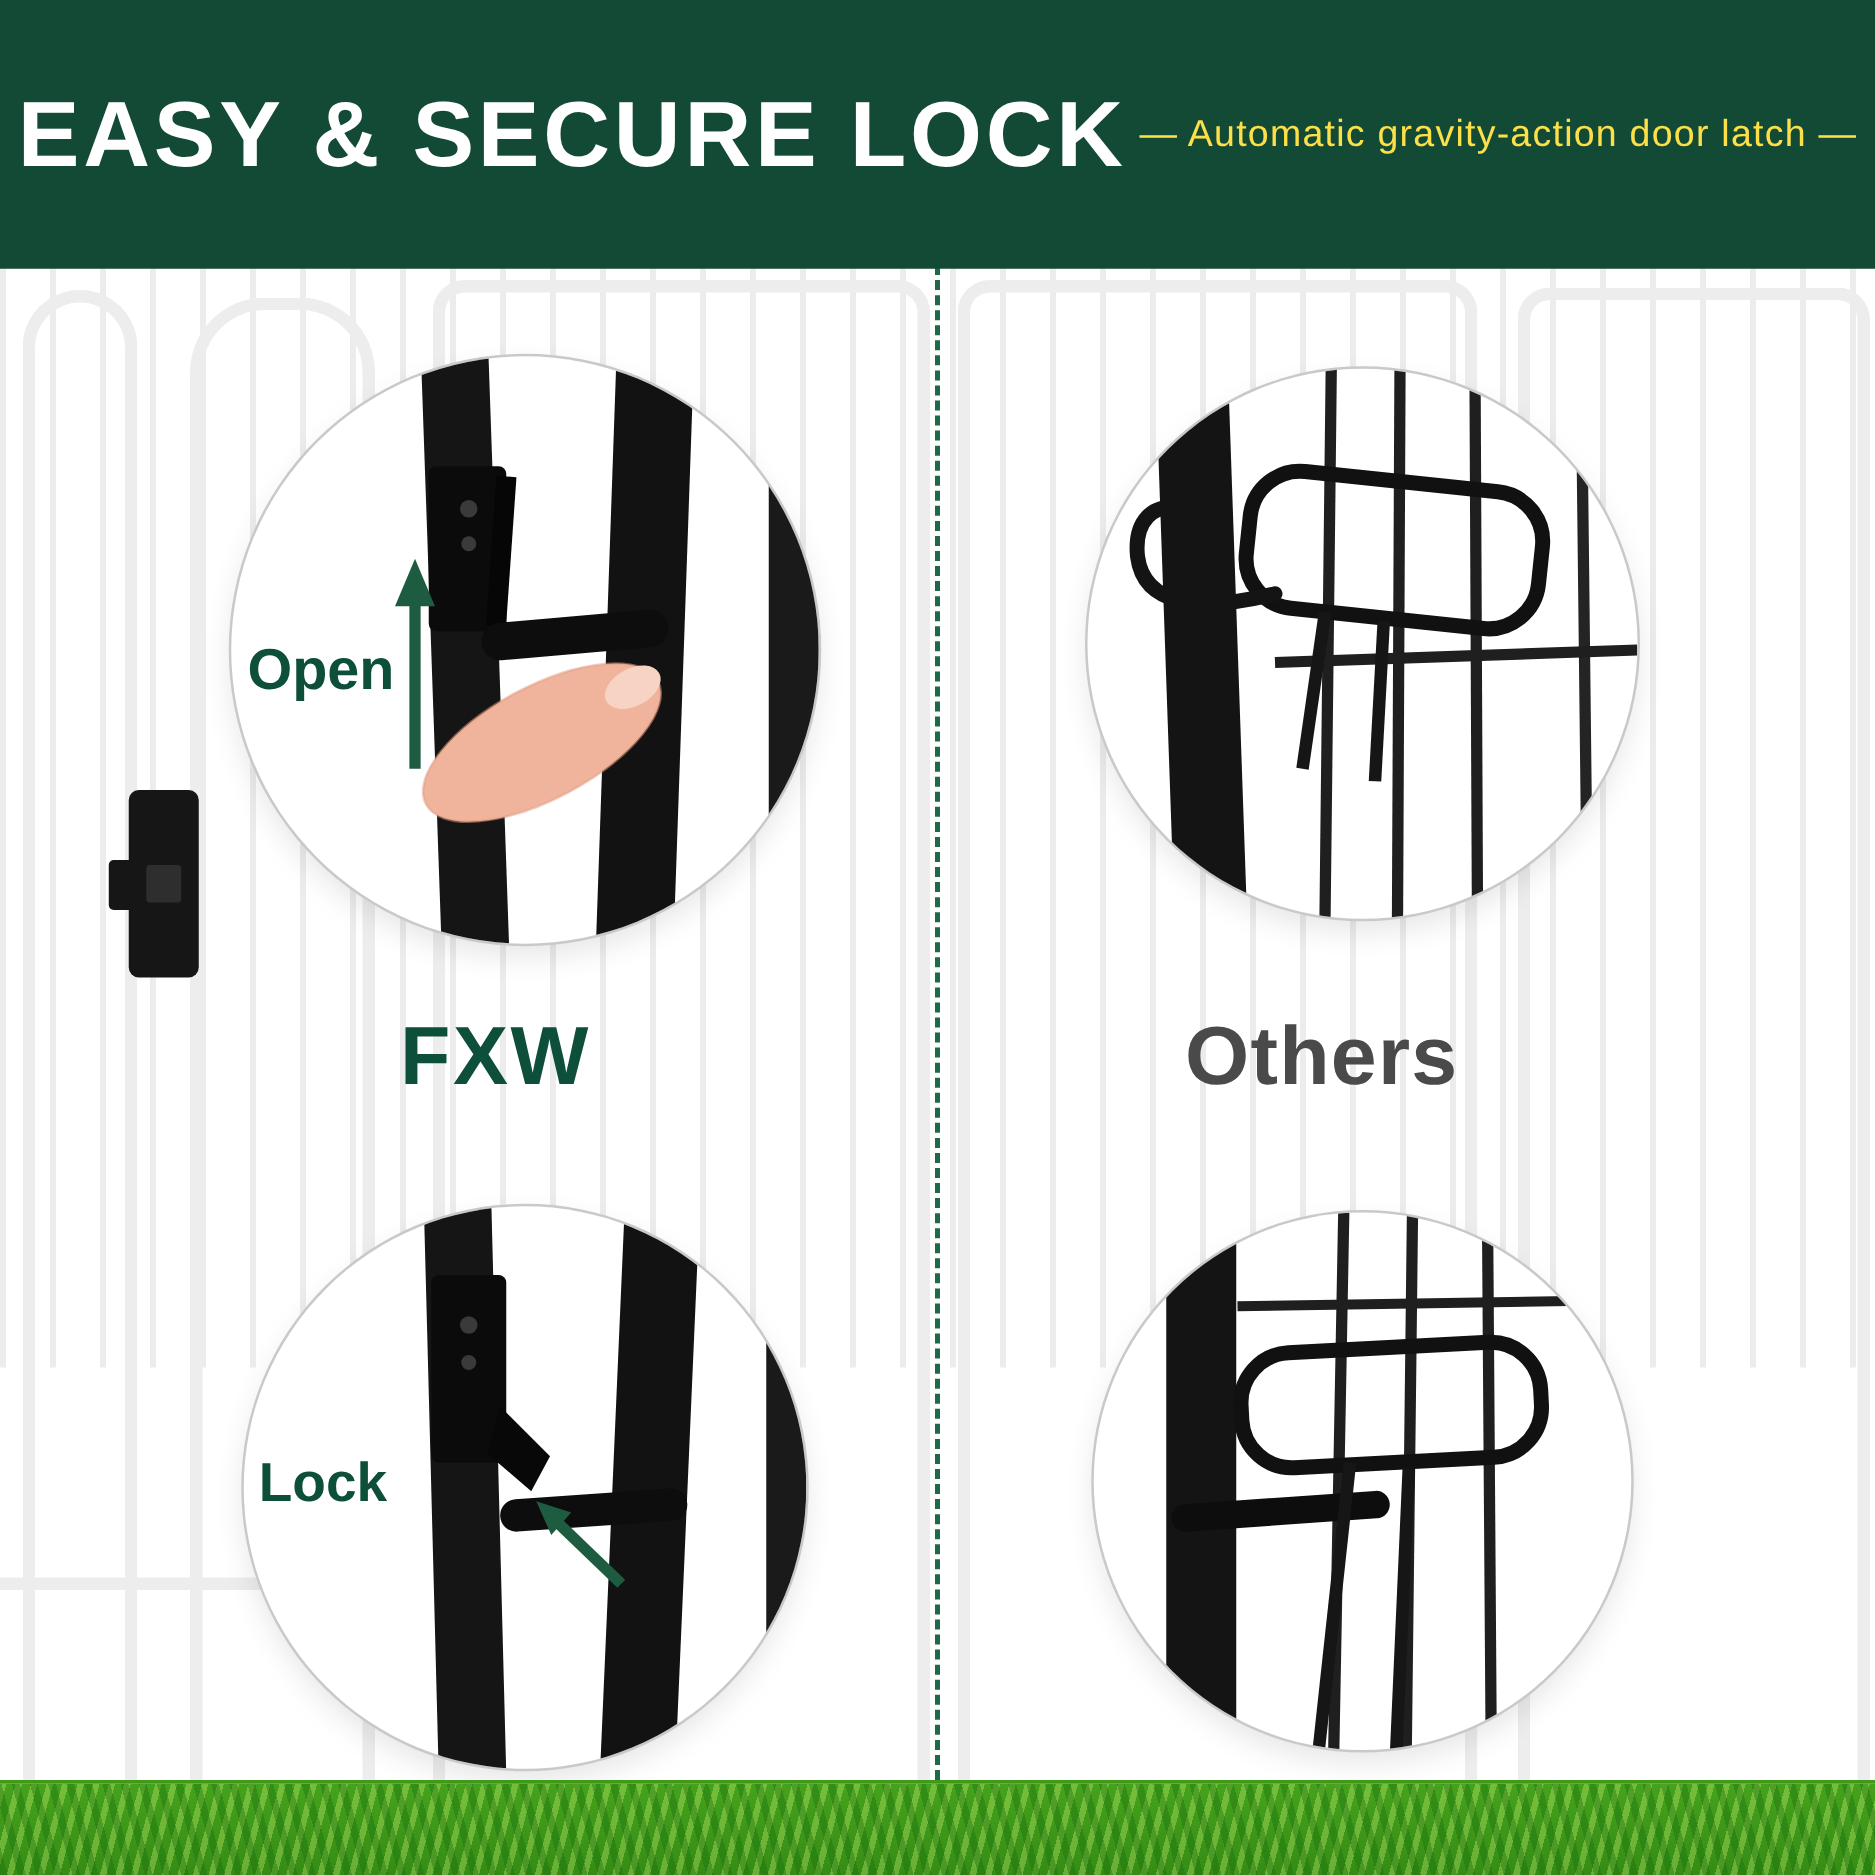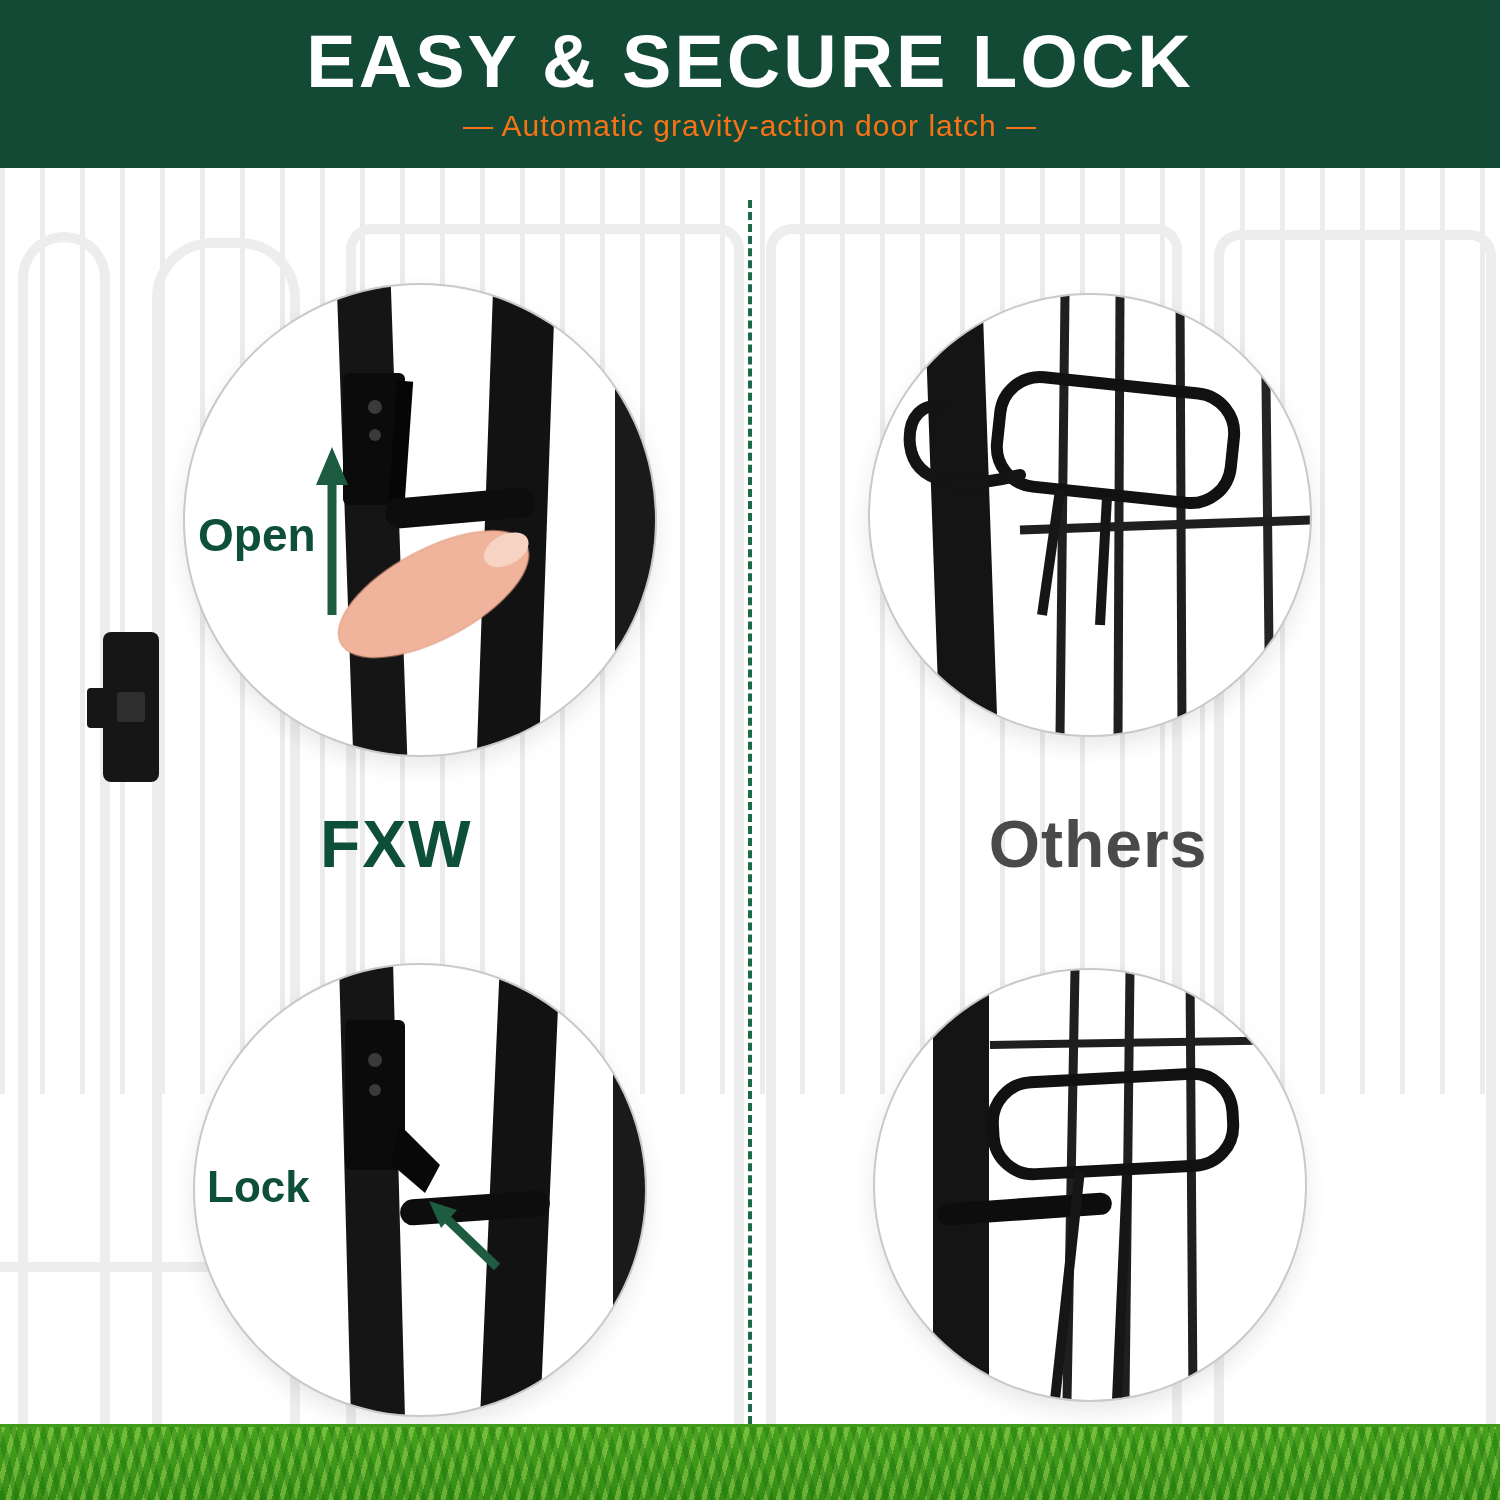--- a/index.html
+++ b/index.html
@@ -8,24 +8,24 @@
     --others-gray:#4a4a4a;
     --divider-green:#1d6b46;
     --grass-green:#46a21d;
     --arrow-green:#1d5c40;
   }
   *{margin:0;padding:0;box-sizing:border-box;}
   body{font-family:"Liberation Sans",sans-serif;background:#fff;}
   .stage{position:relative;width:1500px;height:1500px;background:#fff;overflow:hidden;}
 
   
-  .header{position:absolute;left:0;top:0;width:1500px;height:168px;background:var(--header-bg);
-          display:flex;flex-direction:column;align-items:center;justify-content:center;gap:10px;z-index:6;}
+  .header{position:absolute;left:0;top:0;width:1500px;height:215px;background:var(--header-bg);
+          display:flex;flex-direction:row;align-items:center;justify-content:center;gap:10px;z-index:6;}
   .header .title{color:#fff;font-size:74px;font-weight:bold;letter-spacing:3px;line-height:1;}
-  .header .subtitle{color:#f97316;font-size:30px;font-weight:400;letter-spacing:1px;}
+  .header .subtitle{color:#fde047;font-size:30px;font-weight:400;letter-spacing:1px;}
 
   
   .mesh{position:absolute;left:0;top:330;width:1500px;height:1094px;
         background:repeating-linear-gradient(90deg,#ececec 0 5px,transparent 5px 40px);z-index:1;}
   .frame{position:absolute;border:10px solid #ededed;border-bottom:none;background:transparent;z-index:1;}
   .f1{left:18px;top:232px;width:92px;height:1192px;border-radius:46px 46px 0 0;}
   .f2{left:152px;top:238px;width:148px;height:1186px;border-radius:60px 60px 0 0;}
   .f3{left:346px;top:224px;width:398px;height:1200px;border-radius:26px 26px 0 0;}
   .f4{left:766px;top:224px;width:416px;height:1200px;border-radius:26px 26px 0 0;}
   .f5{left:1214px;top:230px;width:282px;height:1194px;border-radius:26px 26px 0 0;}
@@ -47,21 +47,21 @@
   .c-bl{left:195px;top:965px;width:450px;height:450px;}
   .c-tr{left:870px;top:295px;width:440px;height:440px;}
   .c-br{left:875px;top:970px;width:430px;height:430px;}
   .circle svg{width:100%;height:100%;display:block;}
 
   
   .label{position:absolute;z-index:5;font-weight:bold;}
   .open-label{left:198px;top:508px;font-size:46px;color:var(--brand-green);}
   .lock-label{left:207px;top:1162px;font-size:44px;color:var(--brand-green);}
   .brand-left{left:320px;top:806px;width:200px;text-align:left;font-size:66px;color:var(--brand-green);letter-spacing:2px;}
-  .brand-right{left:948px;top:806px;width:300px;text-align:center;font-size:66px;color:var(--others-gray);letter-spacing:1px;}
+  .brand-right{left:948px;top:806px;width:300px;text-align:left;font-size:66px;color:var(--others-gray);letter-spacing:1px;}
 
   
   .grass{position:absolute;left:0;top:1424px;width:1500px;height:76px;z-index:5;
          background:
            repeating-linear-gradient(75deg,rgba(22,110,10,.38) 0 6px,transparent 6px 14px),
            repeating-linear-gradient(105deg,rgba(225,255,130,.30) 0 5px,transparent 5px 12px),
            linear-gradient(var(--grass-green),#358c15);
          border-top:3px solid #3f9a19;}
 </style>
 </head>

